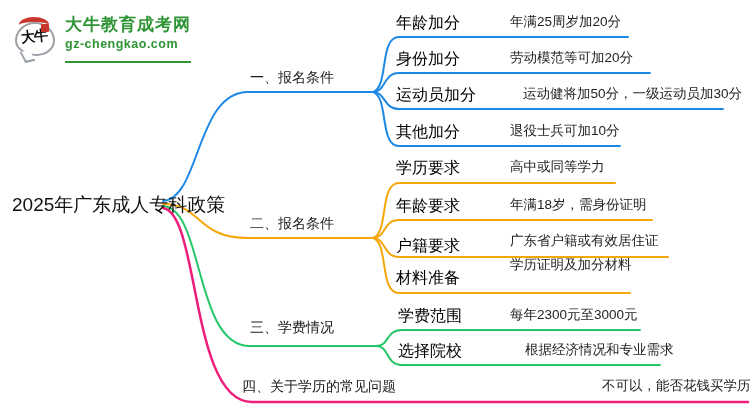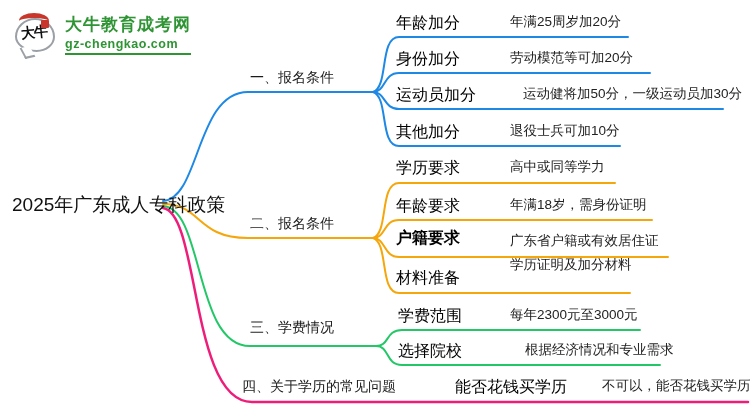--- a/index.html
+++ b/index.html
@@ -19,21 +19,21 @@
   .bubble-tail{position:absolute;left:8px;top:33px;width:9px;height:9px;background:#fff;
           border-left:2px solid #9aa0a6;border-bottom:2px solid #9aa0a6;transform:skewX(18deg) rotate(-12deg);}
   .hat{position:absolute;left:5px;top:-1px;width:30px;height:16px;border-radius:50%;
        border-top:5px solid #c9362b;box-sizing:border-box;}
   .seal{position:absolute;left:27px;top:6px;width:8px;height:8px;background:#c9362b;border-radius:1px;}
   .daniu{position:absolute;left:7px;top:10px;font-family:"Liberation Serif","DejaVu Serif",serif;
          font-weight:bold;font-size:14px;color:#111;transform:rotate(-6deg);letter-spacing:-1px;}
   .logo-text{display:flex;flex-direction:column;}
   .logo-title{font-size:17px;font-weight:bold;color:#2e9434;letter-spacing:1px;}
   .logo-url{font-size:12.5px;font-weight:bold;color:#2e9434;border-bottom:2px solid #2e9434;
-            padding-bottom:2px;margin-top:1px;letter-spacing:.5px;}
+            padding-bottom:10px;margin-top:1px;letter-spacing:.5px;}
 </style>
 </head>
 <body>
 
 <div class="canvas">
 
   <svg class="lines" viewBox="0 0 750 410">
     <g fill="none" stroke-width="2" stroke-linecap="round" stroke="#1e88e5">
       <path d="M163,201 C200,199 196,92 248,92 L373,92"></path>
       <path d="M373,92 C389,87 379,37 399,37 L628,37"></path>
@@ -82,28 +82,27 @@
   <div class="txt node-label" style="left:396px;top:87px;">运动员加分</div>
   <div class="txt node-value" style="left:523px;top:87px;">运动健将加50分，一级运动员加30分</div>
   <div class="txt node-label" style="left:396px;top:124px;">其他加分</div>
   <div class="txt node-value" style="left:510px;top:124px;">退役士兵可加10分</div>
 
   <div class="txt branch-label" style="left:250px;top:216px;">二、报名条件</div>
   <div class="txt node-label" style="left:396px;top:160px;">学历要求</div>
   <div class="txt node-value" style="left:510px;top:160px;">高中或同等学力</div>
   <div class="txt node-label" style="left:396px;top:198px;">年龄要求</div>
   <div class="txt node-value" style="left:510px;top:198px;">年满18岁，需身份证明</div>
-  <div class="txt node-label" style="left:396px;top:230px;font-weight:bold;">户籍要求</div>
+  <div class="txt node-label" style="left:396px;top:238px;">户籍要求</div>
   <div class="txt node-value" style="left:510px;top:234px;">广东省户籍或有效居住证</div>
   <div class="txt node-label" style="left:396px;top:270px;">材料准备</div>
   <div class="txt node-value" style="left:510px;top:258px;text-align:right;">学历证明及加分材料</div>
 
   <div class="txt branch-label" style="left:250px;top:320px;">三、学费情况</div>
   <div class="txt node-label" style="left:398px;top:308px;">学费范围</div>
   <div class="txt node-value" style="left:510px;top:308px;">每年2300元至3000元</div>
   <div class="txt node-label" style="left:398px;top:343px;">选择院校</div>
   <div class="txt node-value" style="left:510px;top:343px;margin-left:15px;">根据经济情况和专业需求</div>
 
   <div class="txt branch-label" style="left:242px;top:379px;">四、关于学历的常见问题</div>
-  <div class="txt node-label" style="left:455px;top:379px;">能否花钱买学历</div>
   <div class="txt node-value" style="left:602px;top:379px;">不可以，能否花钱买学历</div>
 
 </div>
 
 </body></html>

